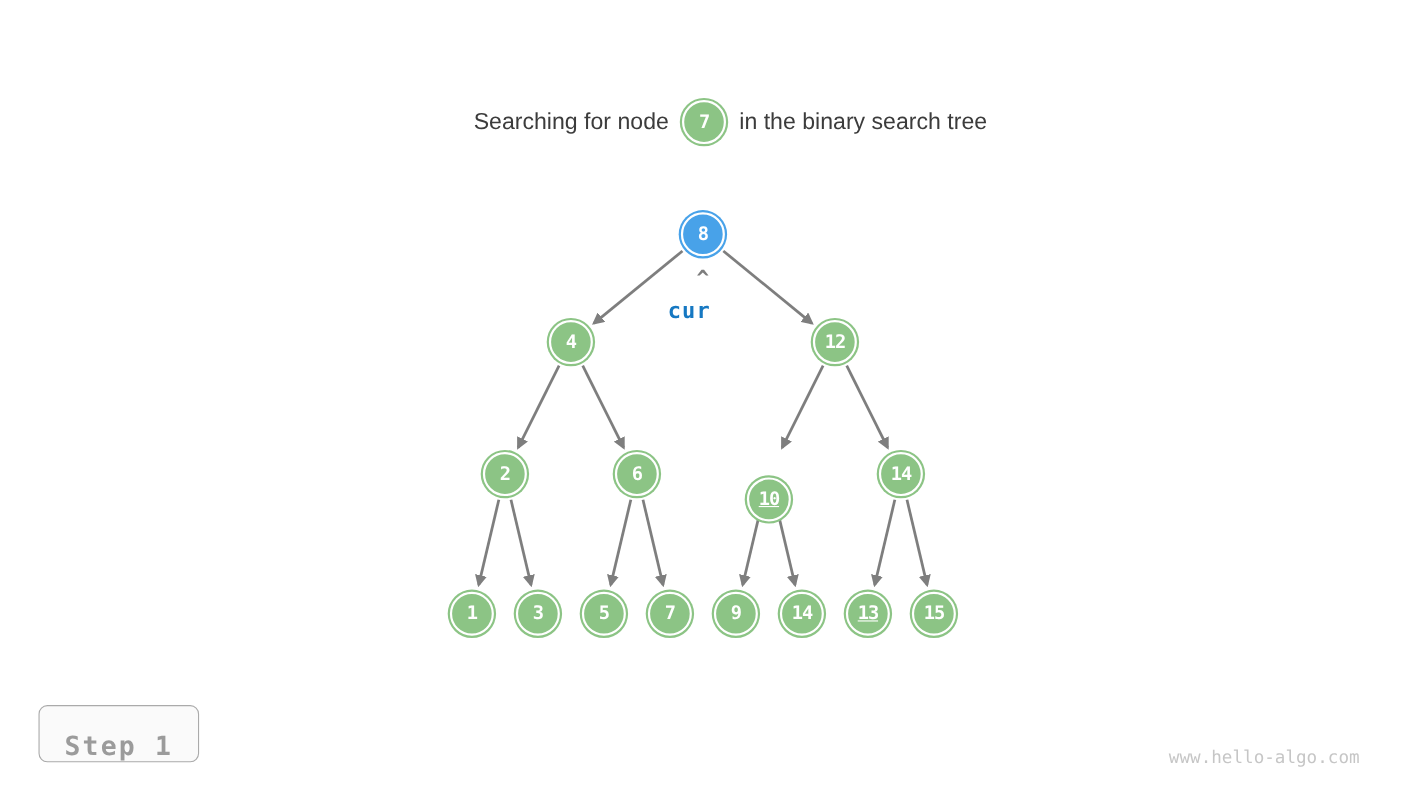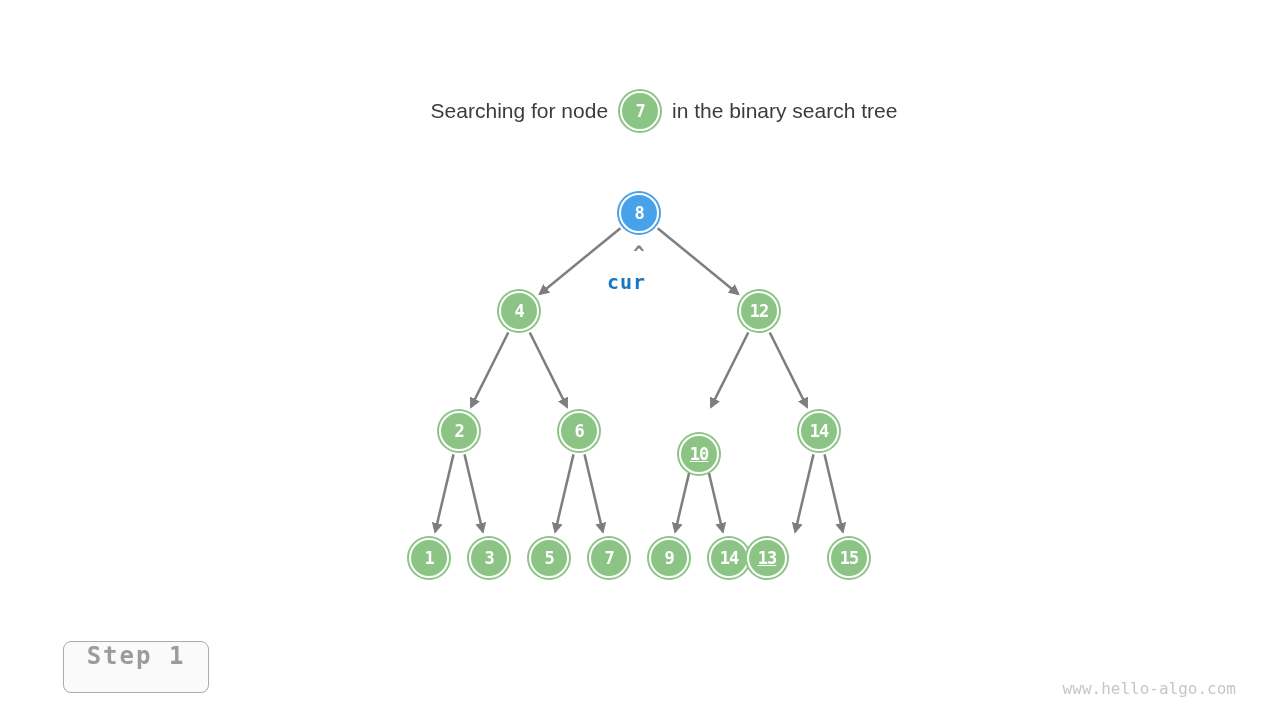--- a/index.html
+++ b/index.html
@@ -63,26 +63,25 @@
     color: var(--cur-blue);
   }
   
   #step-box {
     position: absolute;
     left: 35px; top: 641px; width: 146px; height: 52px;
     box-sizing: border-box;
     border: 1.5px solid #aaaaaa;
     border-radius: 8px;
     background: #fafafa;
-    display: flex; align-items: flex-start; justify-content: center;
+    display: flex; align-items: flex-end; justify-content: center;
     font-family: "DejaVu Sans Mono", monospace;
     font-weight: bold; font-size: 24px;
     letter-spacing: 2px;
     color: var(--step-text);
-    margin-left: 28px;
   }
   
   #watermark {
     position: absolute;
     right: 44px; top: 679px;
     font-family: "DejaVu Sans Mono", monospace;
     font-size: 16px;
     color: var(--watermark-text);
   }
 </style>
@@ -128,21 +127,21 @@
       <div class="node" style="left: 439px; top: 411px;">2</div>
       <div class="node" style="left: 559px; top: 411px;">6</div>
       <div class="node" style="left: 679px; top: 434px; text-decoration: underline;">10</div>
       <div class="node" style="left: 799px; top: 411px;">14</div>
       <div class="node" style="left: 409px; top: 538px;">1</div>
       <div class="node" style="left: 469px; top: 538px;">3</div>
       <div class="node" style="left: 529px; top: 538px;">5</div>
       <div class="node" style="left: 589px; top: 538px;">7</div>
       <div class="node" style="left: 649px; top: 538px;">9</div>
       <div class="node" style="left: 709px; top: 538px;">14</div>
-      <div class="node" style="left: 747px; top: 538px; text-decoration: underline;">13</div>
+      <div class="node" style="left: 769px; top: 538px; text-decoration: underline;">13</div>
       <div class="node" style="left: 829px; top: 538px; text-align: right;">15</div>
     </div>
 
   <div id="cur-caret">^</div>
   <div id="cur-label">cur</div>
 
   <div id="step-box">
     <span>Step 1</span>
   </div>
 

